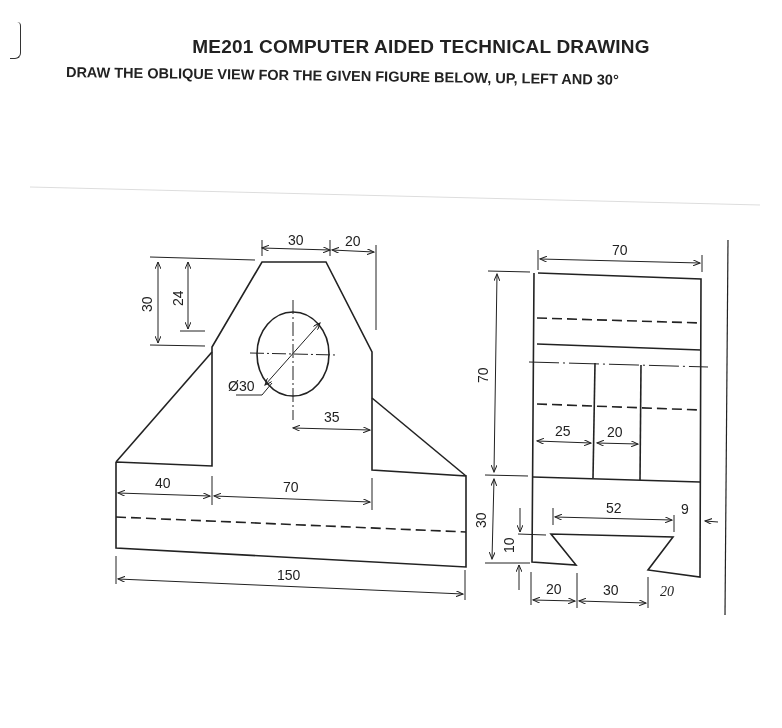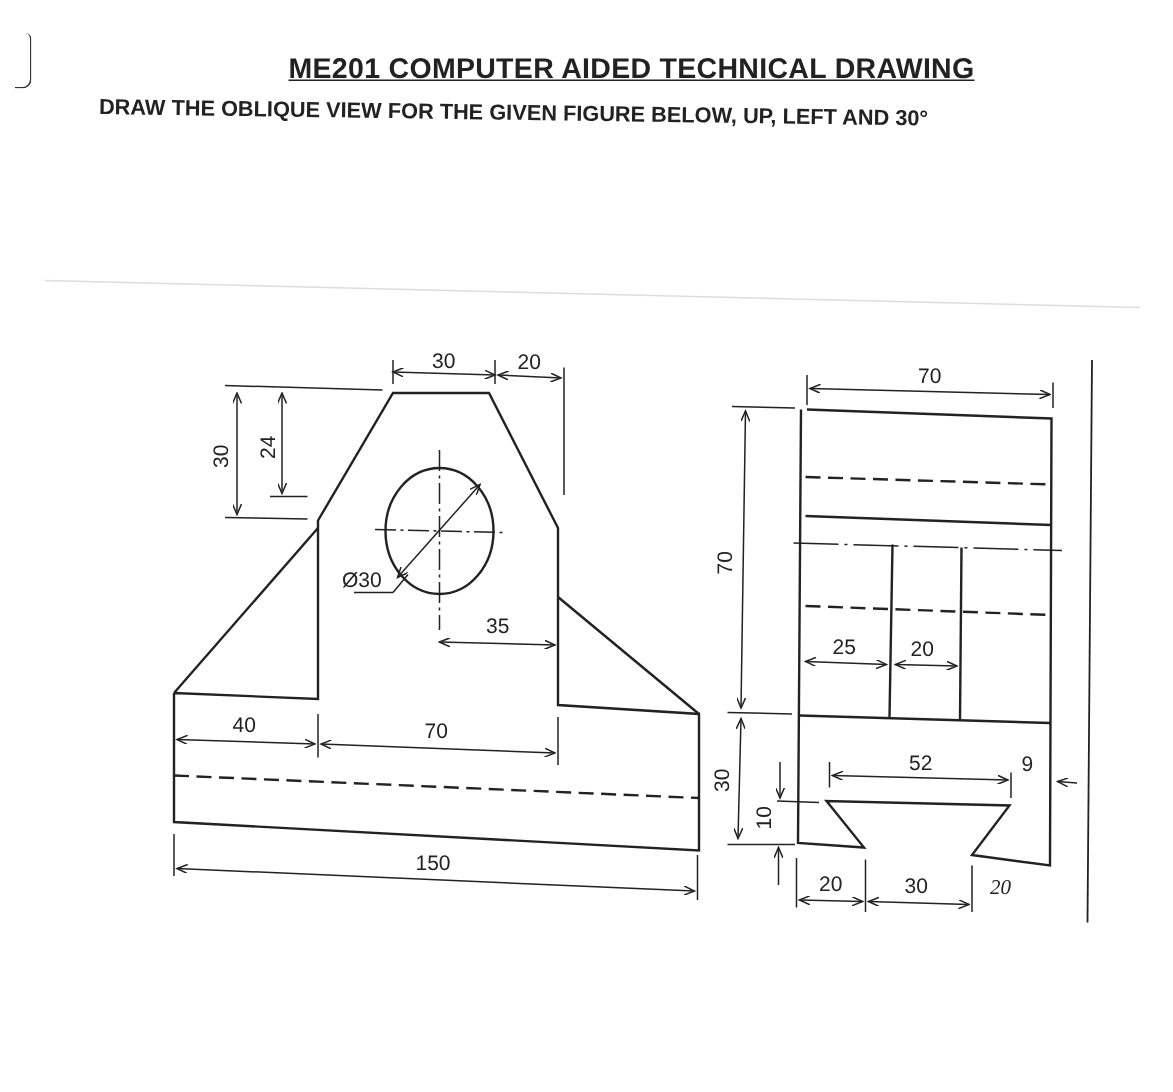--- a/index.html
+++ b/index.html
@@ -1,17 +1,17 @@
 <!DOCTYPE html>
 <html><head>
 <meta charset="utf-8">
 <style>
   html,body{margin:0;padding:0;background:#fff;}
   body{width:782px;height:728px;position:relative;overflow:hidden;font-family:"Liberation Sans",sans-serif;color:#222;}
-  .title{position:absolute;left:0;width:782px;text-align:center;top:36px;font-size:19px;font-weight:bold;letter-spacing:0.2px;padding-left:60px;box-sizing:border-box;text-decoration:underline;}
+  .title{position:absolute;left:0;width:782px;text-align:center;top:36px;font-size:19px;font-weight:bold;letter-spacing:0.2px;padding-left:60px;box-sizing:border-box;}
   .subtitle{position:absolute;left:66px;top:64px;font-size:14.5px;font-weight:bold;transform:rotate(0.8deg);transform-origin:left;}
   .bracket{position:absolute;left:10px;top:22px;width:10px;height:36px;border-right:1.5px solid #333;border-bottom:1.5px solid #333;border-radius:0 4px 6px 0;}
   svg{position:absolute;left:0;top:0;}
   svg text{font-family:"Liberation Sans Narrow","Liberation Sans",sans-serif;font-size:14px;fill:#222;}
 </style>
 </head>
 <body>
 
 <div class="bracket"></div>
 <div class="title">ME201 COMPUTER AIDED TECHNICAL DRAWING</div>

